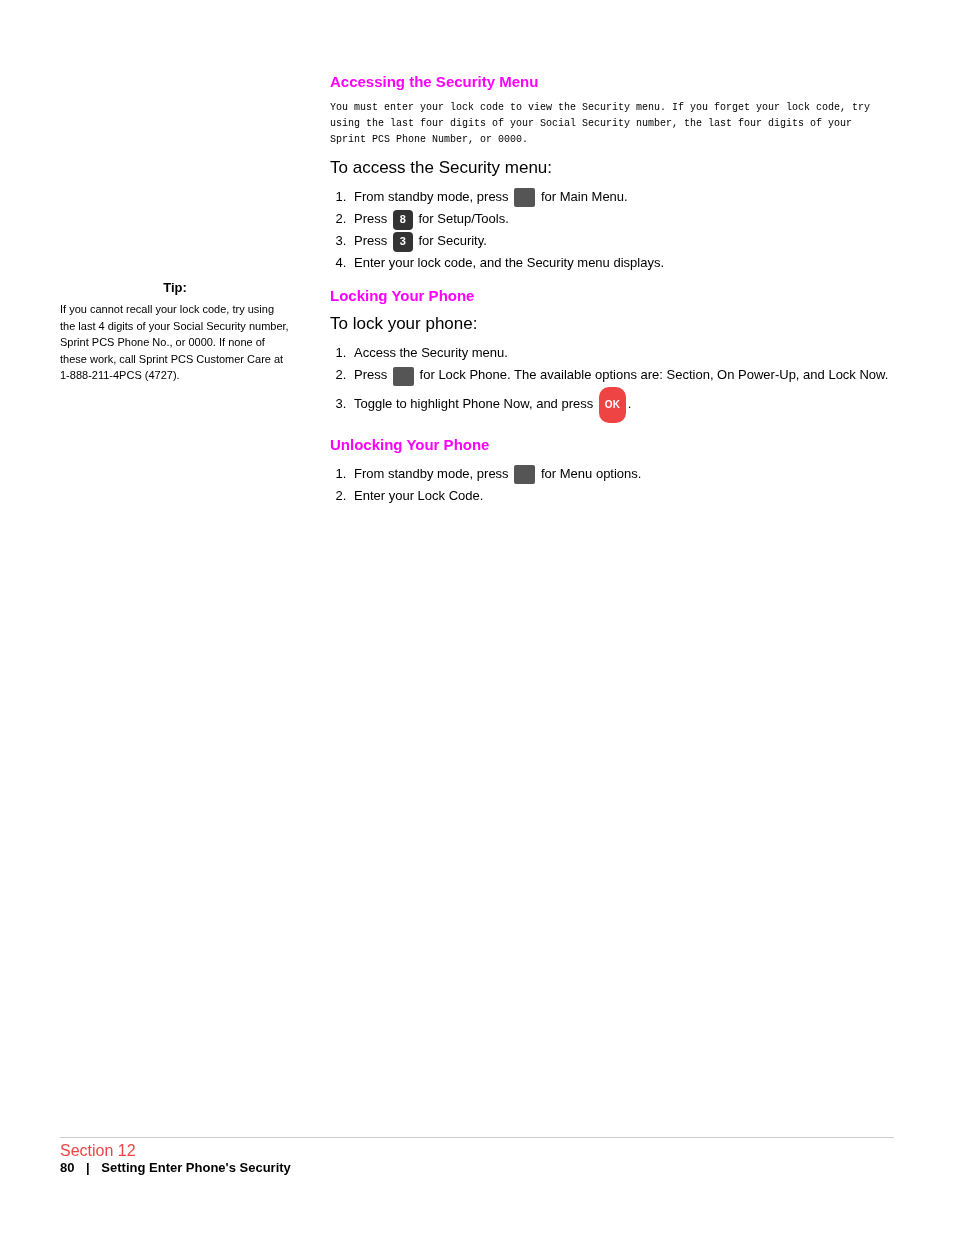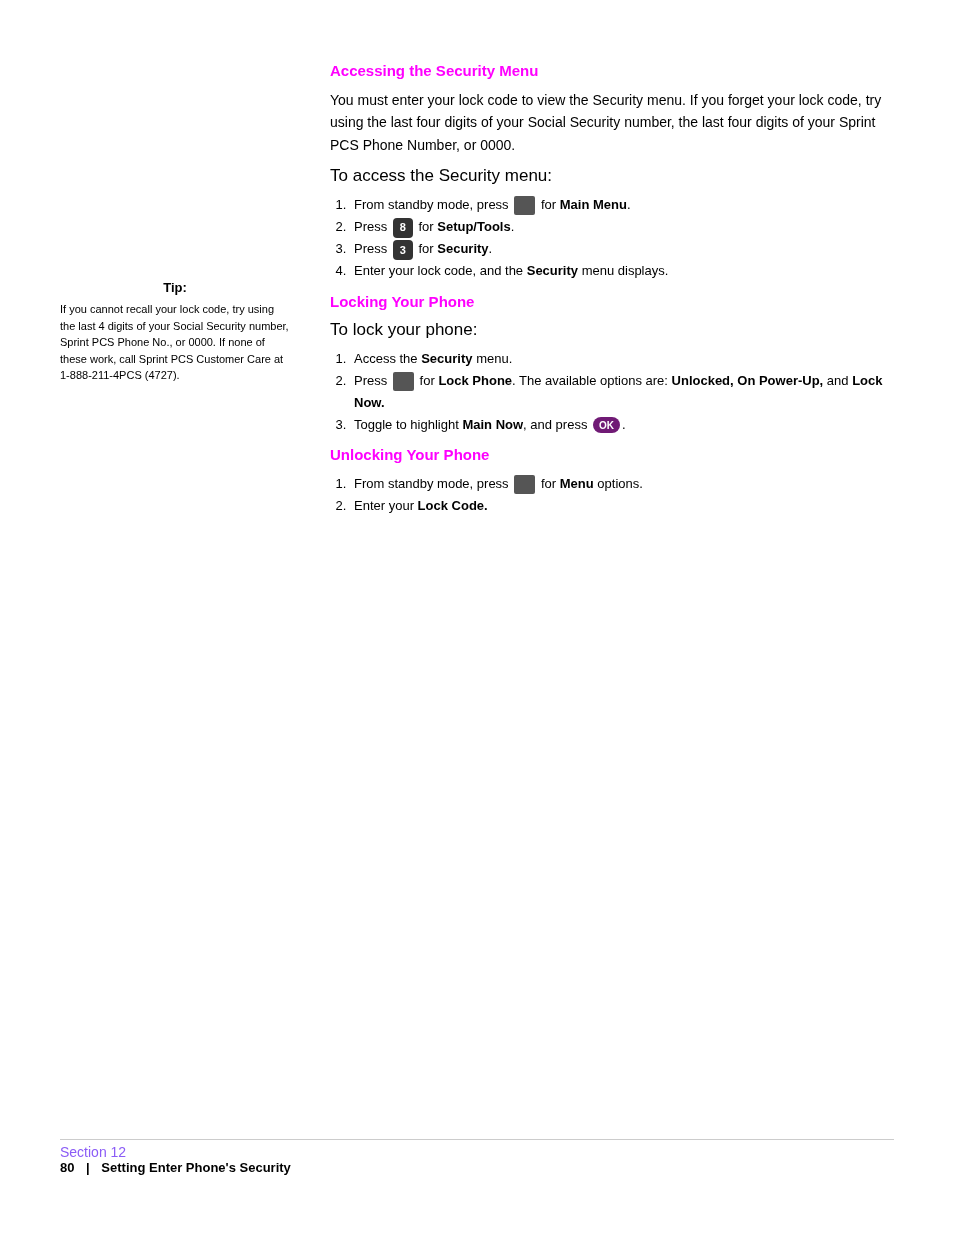--- a/index.html
+++ b/index.html
@@ -56,47 +56,48 @@
 
     .section-heading {
       color: #ff00ff;
       font-size: 15px;
       font-weight: bold;
       margin-bottom: 10px;
       margin-top: 24px;
     }
 
     .section-heading:first-child {
-      margin-top: 2px;
+      margin-top: 13px;
     }
 
     .section-intro {
-      font-size: 14px;
+      font-size: 10px;
       line-height: 1.6;
       margin-bottom: 10px;
+      font-family: Liberation Mono, monospace;
     }
 
     .section-sub {
       font-size: 17px;
       margin-bottom: 8px;
     }
 
     ol {
       margin-left: 20px;
       margin-bottom: 10px;
     }
 
     ol li {
       font-size: 13px;
       line-height: 1.7;
       padding-left: 4px;
     }
 
     .bold {
-      font-weight: bold;
+      font-weight: normal;
     }
 
     .inline-btn {
       display: inline-block;
       background: #555555;
       color: #ffffff;
       font-size: 10px;
       padding: 1px 5px;
       border-radius: 2px;
       margin: 0 2px;
@@ -115,43 +116,43 @@
       height: 20px;
       border-radius: 4px;
       margin: 0 2px;
       vertical-align: middle;
     }
 
     .ok-btn {
       display: inline-flex;
       align-items: center;
       justify-content: center;
-      background: #701a75;
+      background: #ef4444;
       color: #ffffff;
       font-size: 10px;
       font-weight: bold;
       padding: 1px 6px;
-      height: 16px;
+      height: 36px;
       border-radius: 10px;
       margin: 0 2px;
       vertical-align: middle;
     }
 
     .footer {
       position: absolute;
       bottom: 60px;
       left: 60px;
       right: 60px;
       display: flex;
       flex-direction: column;
     }
 
     .footer-section {
-      font-size: 14px;
-      color: #8b5cf6;
+      font-size: 16px;
+      color: #ef4444;
     }
 
     .footer-page {
       font-size: 13px;
       font-weight: bold;
       margin-top: 2px;
     }
 
     .footer-separator {
       display: inline-block;
@@ -200,24 +201,24 @@
 
     <div class="section">
       <div class="section-heading">Locking Your Phone</div>
       <p class="section-sub">To lock your phone:</p>
       <ol>
         <li>
           Access the <span class="bold">Security</span> menu.
         </li>
         <li>
           Press <span class="inline-btn">&nbsp;&nbsp;&nbsp;&nbsp;</span> for <span class="bold">Lock Phone</span>. The available options are:
-          <span class="bold">Unlocked, On Power-Up,</span> and <span class="bold">Lock Now.</span>
-        </li>
-        <li>
-          Toggle to highlight <span class="bold">Main Now</span>, and press <span class="ok-btn">OK</span>.
+          <span class="bold">Section, On Power-Up,</span> and <span class="bold">Lock Now.</span>
+        </li>
+        <li>
+          Toggle to highlight <span class="bold">Phone Now</span>, and press <span class="ok-btn">OK</span>.
         </li>
       </ol>
     </div>
 
     <div class="section">
       <div class="section-heading">Unlocking Your Phone</div>
       <ol>
         <li>
           From standby mode, press <span class="inline-btn">&nbsp;&nbsp;&nbsp;&nbsp;</span> for <span class="bold">Menu</span> options.
         </li>

